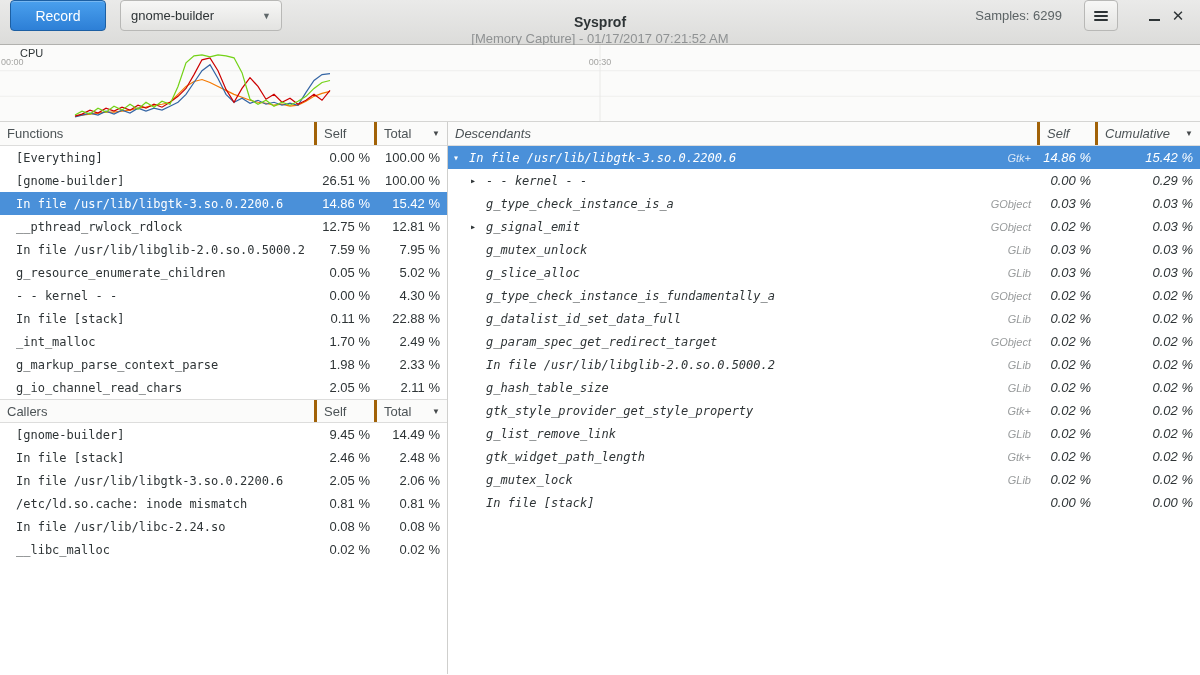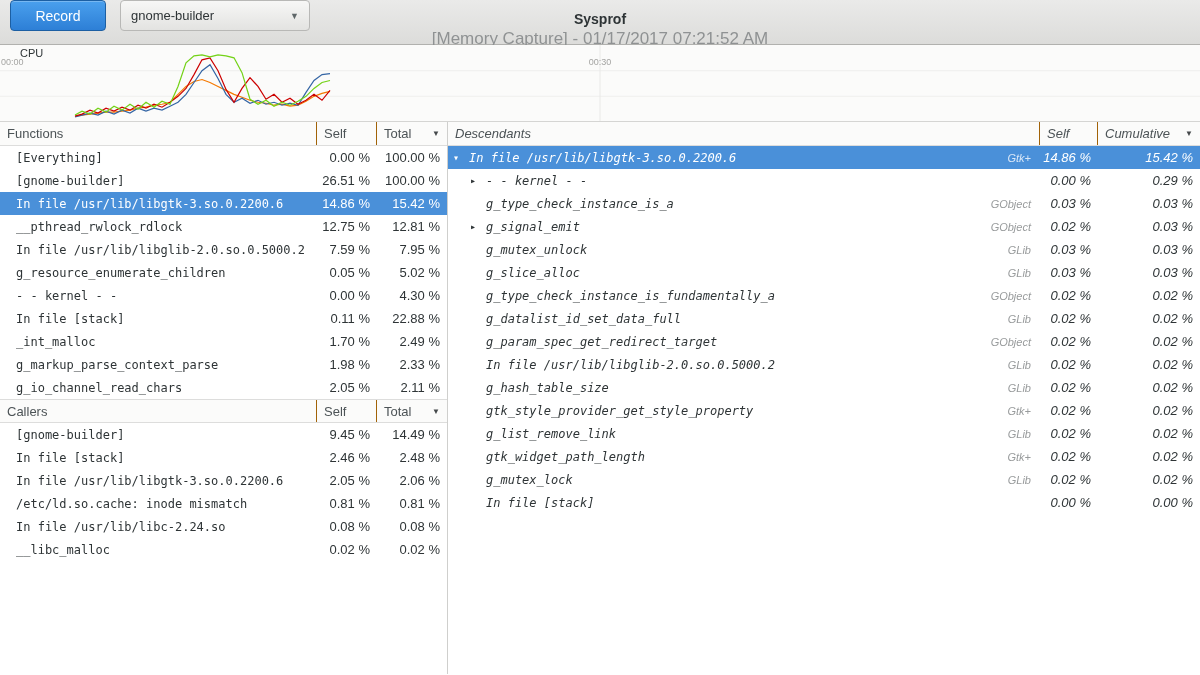--- a/index.html
+++ b/index.html
@@ -9,27 +9,27 @@
   
   .headerbar { position:relative; height:45px; display:flex; align-items:flex-start;
     padding:0 10px; background:linear-gradient(#eaeae9,#dcdcda);
     border-bottom:1px solid #b1b1ae; }
   .btn { height:31px; border-radius:4px; border:1px solid #b8b8b6;
     background:linear-gradient(#f7f7f6,#e3e3e1); color:#2e3436; font-size:13px;
     display:inline-flex; align-items:center; justify-content:center; cursor:pointer; }
   .record-btn { width:96px; font-size:14px; color:#fff;
     background:linear-gradient(#4aa0ee,#2d7fd6); border-color:#1c5fa3;
     box-shadow:inset 0 1px 0 rgba(255,255,255,.25); margin-right:14px; }
-  .target-btn { width:190px; padding:0 10px; justify-content:space-between; }
+  .target-btn { width:162px; padding:0 10px; justify-content:space-between; }
   .caret { font-size:9px; color:#5f6769; }
   .title-block { position:absolute; left:0; right:0; top:0; height:60px;
     display:flex; flex-direction:column; align-items:center; justify-content:center;
     pointer-events:none; }
   .title { font-size:14px; font-weight:bold; line-height:1.25; }
-  .subtitle { font-size:17px; color:#8f9293; }
+  .subtitle { font-size:13px; color:#8f9293; }
   .header-right { margin-left:auto; display:flex; align-items:center; z-index:1; }
   .samples { font-size:13px; color:#5d6466; margin-right:22px; }
   .menu-btn { width:34px; margin-right:24px; }
   .hamburger { width:14px; }
   .hamburger i { display:block; height:2px; background:#2e3436; margin:2px 0; border-radius:1px; }
   .win-btn { width:24px; height:24px; display:inline-flex; align-items:center;
     justify-content:center; cursor:pointer; color:#2e3436; }
   .min-bar { display:inline-block; width:11px; height:2px; background:#2e3436; margin-top:8px; }
   .close-glyph { font-size:15px; line-height:1; }
 
@@ -44,21 +44,21 @@
   
   .main { display:flex; height:552px; background:#fff; }
   .left-pane { width:448px; border-right:1px solid #cfcfcd; display:flex;
     flex-direction:column; }
   .right-pane { flex:1; display:flex; flex-direction:column; }
 
   .thead { display:grid; height:24px; background:#fbfbfa; font-size:13px;
     color:#4c5356; border-bottom:1px solid #dddddc; }
   .thead.bordered-top { border-top:1px solid #dddddc; }
   .hcell { display:flex; align-items:center; padding:0 7px;
-    border-right:1px solid #a16207; overflow:hidden; white-space:nowrap; }
+    border-right:3px solid #a16207; overflow:hidden; white-space:nowrap; }
   .hcell:last-child { border-right:none; }
   .sort { margin-left:auto; font-size:8px; color:#45494b; padding-left:4px; }
 
   .grid-left  { grid-template-columns:1fr 60px 70px; }
   .grid-right { grid-template-columns:1fr 58px 102px;font-style:italic; }
 
   .trow { display:grid; height:23px; align-items:center; font-size:13px;
     background:#fff; cursor:default; }
   .trow.selected { background:#4a90d9; color:#fff; }
   .name-cell { display:flex; align-items:center; overflow:hidden;
@@ -82,20 +82,36 @@
   <header class="headerbar">
     <button class="btn record-btn">Record</button>
     <button class="btn target-btn">
       <span>gnome-builder</span>
       <span class="caret">▼</span>
     </button>
     <div class="title-block">
       <div class="title">Sysprof</div>
       <div class="subtitle">[Memory Capture] - 01/17/2017 07:21:52 AM</div>
     </div>
+    <div class="header-right">
+      <span class="samples">Samples: 6299</span>
+      <button class="btn menu-btn">
+        <span class="hamburger">
+            <i></i>
+            <i></i>
+            <i></i>
+          </span>
+      </button>
+      <span class="win-btn">
+          <span class="min-bar"></span>
+        </span>
+      <span class="win-btn">
+          <span class="close-glyph">✕</span>
+        </span>
+    </div>
   </header>
 
   <div class="cpu-area">
     <svg viewBox="0 0 1200 77" preserveAspectRatio="none">
       <line x1="0" y1="26" x2="1200" y2="26" stroke="#efefee" stroke-width="1"></line>
       <line x1="0" y1="52" x2="1200" y2="52" stroke="#efefee" stroke-width="1"></line>
       <line x1="600" y1="0" x2="600" y2="77" stroke="#e9e9e8" stroke-width="1"></line>
       <polyline fill="none" stroke-width="1.2" points="75,72 82,71 90,70 98,69 106,68 114,68 122,67 130,66 138,64 146,63 154,61 162,60 170,58 178,50 186,42 194,37 202,35 210,38 218,42 226,46 234,50 242,53 250,56 258,58 266,59 274,61 282,60 290,62 298,61 306,57 314,52 322,49 330,47" stroke="#f57900"></polyline>
       <polyline fill="none" stroke-width="1.2" points="75,73 82,71 90,69 98,71 106,67 114,70 122,66 130,69 138,64 146,67 154,64 162,66 170,62 178,58 186,50 194,38 202,26 210,20 218,34 226,50 234,58 242,54 250,59 258,56 266,60 274,58 282,61 290,59 298,61 306,48 314,36 322,30 330,29" stroke="#3465a4"></polyline>
       <polyline fill="none" stroke-width="1.2" points="75,72 82,70 90,66 98,69 106,64 114,67 122,63 130,66 138,61 146,64 154,60 162,63 170,58 178,52 186,44 194,30 202,15 210,13 218,26 226,45 234,58 242,44 250,33 258,42 266,55 274,50 282,58 290,54 298,60 306,56 314,50 322,56 330,46" stroke="#cc0000"></polyline>

